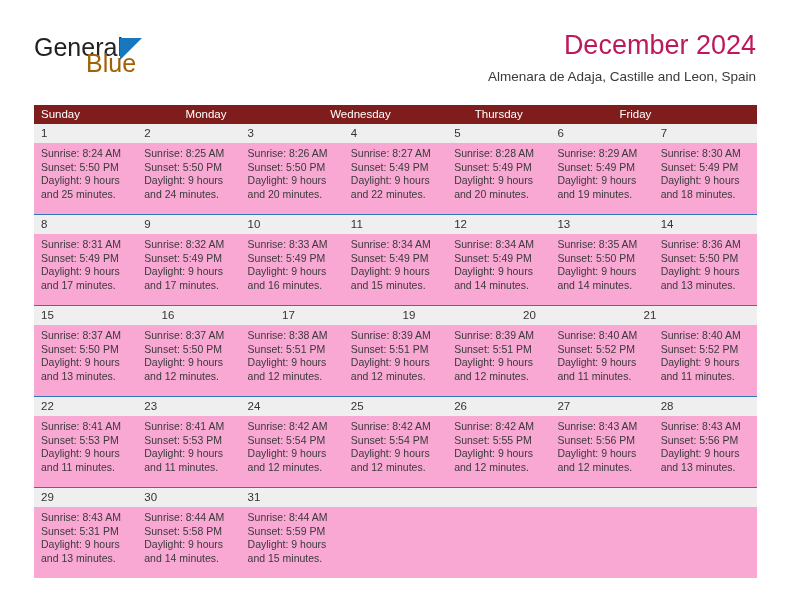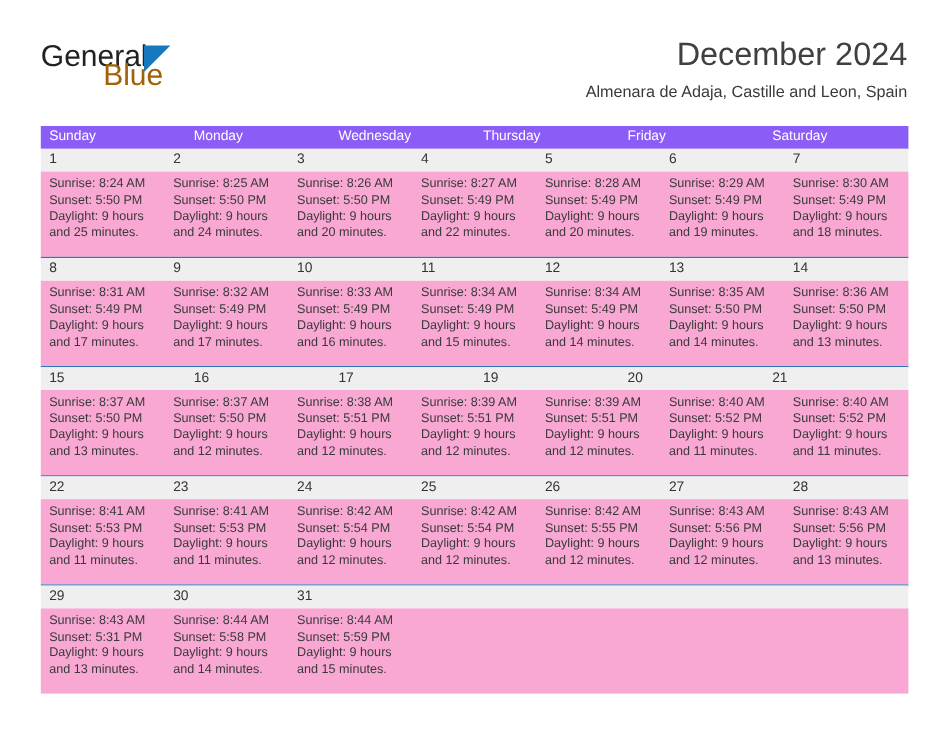--- a/index.html
+++ b/index.html
@@ -67,21 +67,21 @@
 
   .title-block {
     position: absolute;
     right: 36px;
     top: 28px;
     text-align: right;
   }
   .title {
     font-size: 27px;
     line-height: 34px;
-    color: #404040;
+    color: #be185d;
     font-weight: normal;
     white-space: nowrap;
   }
   .subtitle {
     margin-top: 6px;
     font-size: 13.5px;
     line-height: 18px;
     color: #3a3a3a;
     white-space: nowrap;
   }
@@ -90,21 +90,21 @@
   .calendar {
     position: absolute;
     left: 34px;
     top: 105px;
     width: 723px;
   }
 
   .week-header {
     display: flex;
     width: 723px;
-    background: #8b5cf6;
+    background: #7f1d1d;
     height: 19px;
   }
   .week-header .dow {
     flex: 1 1 0;
     width: 103.28px;
     color: #ffffff;
     font-size: 11.5px;
     line-height: 19px;
     padding-left: 7px;
     box-sizing: border-box;
@@ -175,21 +175,20 @@
 
   </div>
 
   <div class="calendar">
     <div class="week-header">
         <div class="dow">Sunday</div>
         <div class="dow">Monday</div>
         <div class="dow">Wednesday</div>
         <div class="dow">Thursday</div>
         <div class="dow">Friday</div>
-        <div class="dow">Saturday</div>
       </div>
     <div class="weeks">
         <div class="week">
           <div class="week-daynums">
             <div class="daynum">1</div>
             <div class="daynum">2</div>
             <div class="daynum">3</div>
             <div class="daynum">4</div>
             <div class="daynum">5</div>
             <div class="daynum">6</div>

